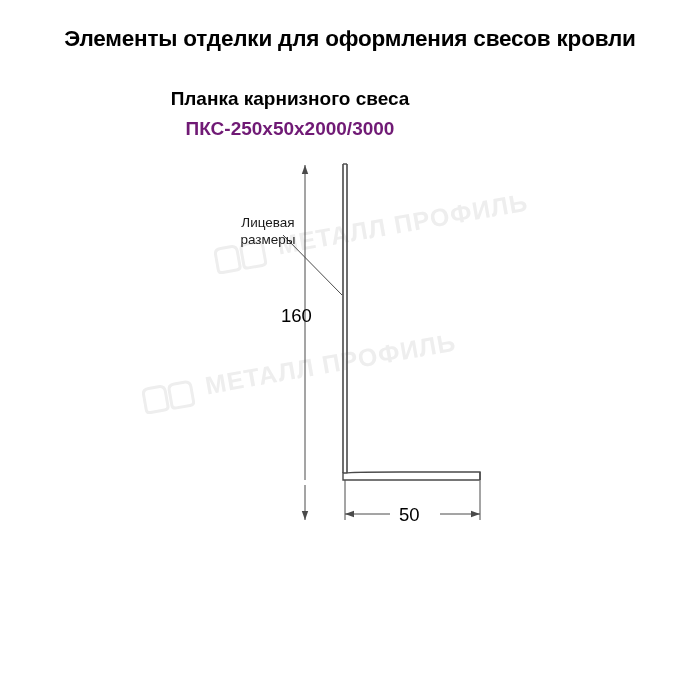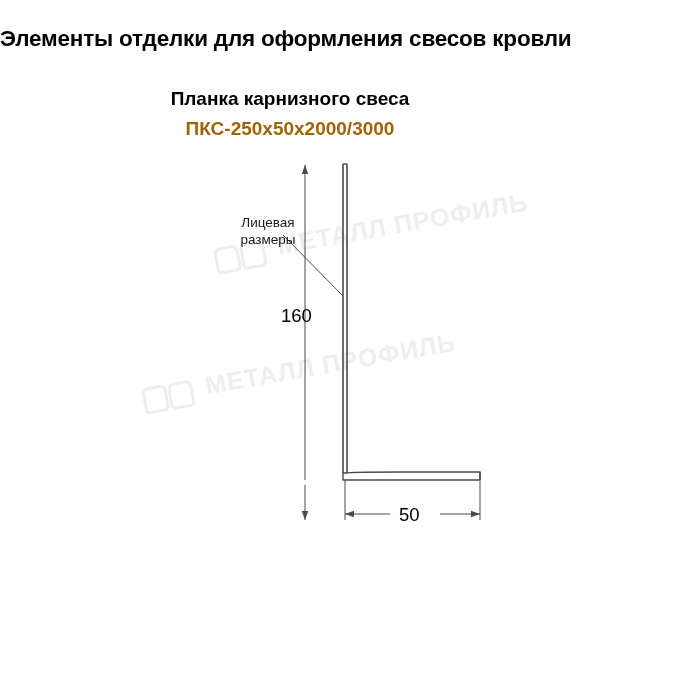--- a/index.html
+++ b/index.html
@@ -17,21 +17,21 @@
   }
   .page {
     position: absolute;
     inset: 0;
   }
   .title {
     position: absolute;
     top: 26px;
     left: 0;
     width: 700px;
-    text-align: left;
+    text-align: center;
     font-size: 22.5px;
     font-weight: bold;
     letter-spacing: -0.2px;
     color: #000000;
   }
   .subtitle-block {
     position: absolute;
     top: 86px;
     left: 0;
     width: 580px;
@@ -39,21 +39,21 @@
   }
   .subtitle-line1 {
     font-size: 19px;
     font-weight: bold;
     color: #000000;
     line-height: 26px;
   }
   .subtitle-line2 {
     font-size: 19px;
     font-weight: bold;
-    color: #a16207;
+    color: #701a75;
     line-height: 26px;
     margin-top: 4px;
   }
   .drawing {
     position: absolute;
     top: 140px;
     left: 0;
     width: 700px;
     height: 420px;
   }

